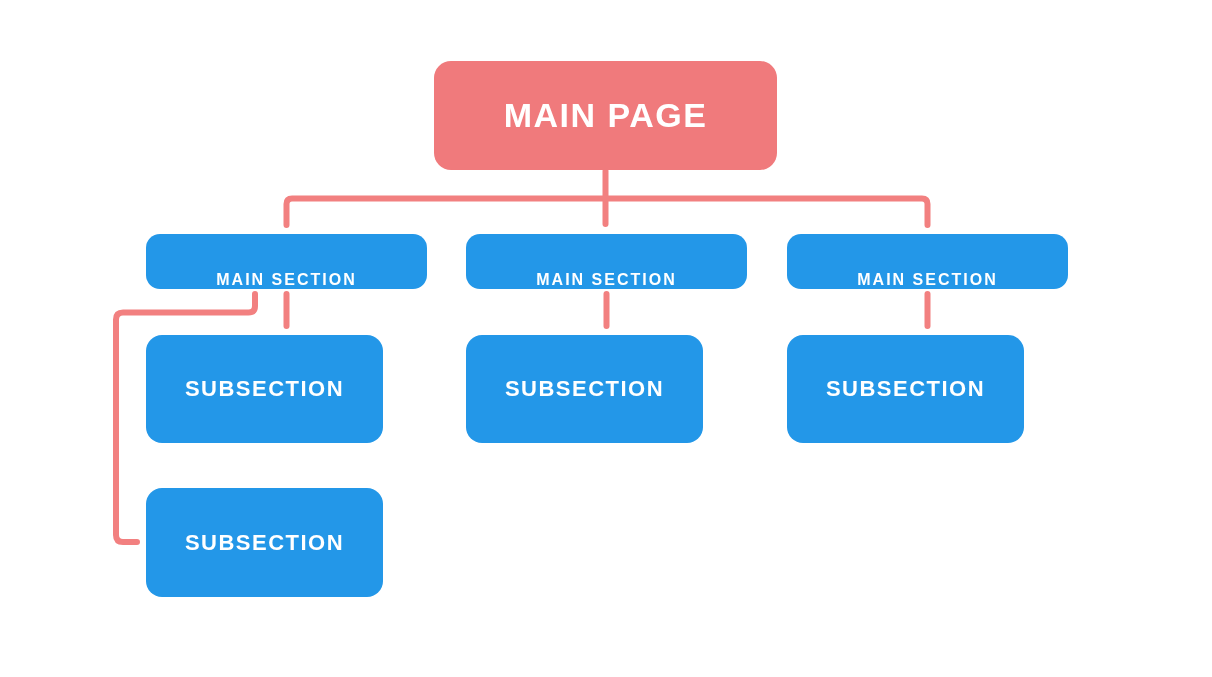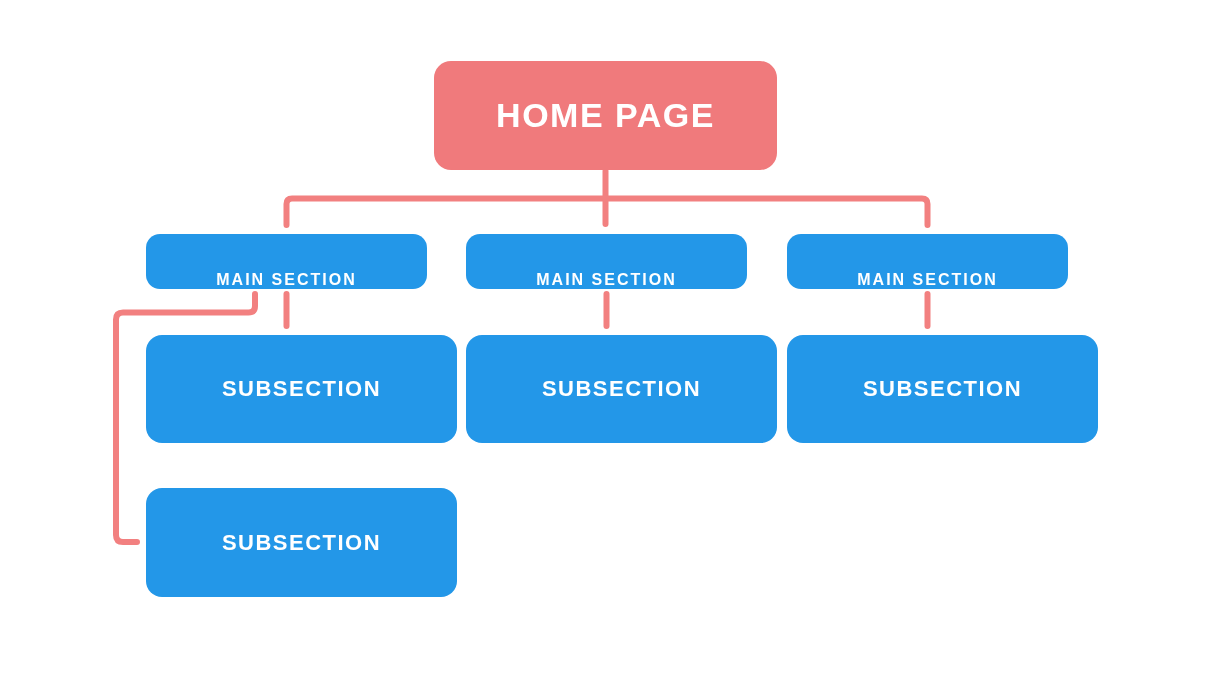--- a/index.html
+++ b/index.html
@@ -55,21 +55,21 @@
   .node-main {
     top: 234px;
     width: 281px; height: 55px;
     background: var(--section-node);
     border-radius: 14px;
     font-size: 16px;
     letter-spacing: 2px;
     align-items: flex-end;
   }
   .node-sub {
-    width: 311px; height: 108px;
+    width: 237px; height: 108px;
     background: var(--section-node);
     border-radius: 16px;
     font-size: 22px;
     letter-spacing: 1.5px;
   }
   .col-1 { left: 146px; }
   .col-2 { left: 466px; }
   .col-3 { left: 787px; }
   .row-sub { top: 335px; }
   .row-sub-2 { top: 488px; height: 109px; }
@@ -82,21 +82,21 @@
   <svg class="connectors" viewBox="0 0 1212 677" aria-hidden="true">
     <path d="M605.5 171 L605.5 224"></path>
     <path d="M286.5 225 L286.5 204 Q286.5 198.5 292 198.5 L922 198.5 Q927.5 198.5 927.5 204 L927.5 225"></path>
     <path d="M286.5 294 L286.5 326"></path>
     <path d="M606.5 294 L606.5 326"></path>
     <path d="M927.5 294 L927.5 326"></path>
     <path d="M255 294 L255 306 Q255 312.5 248.5 312.5 L123 312.5 Q116 312.5 116 319.5 L116 535 Q116 542 123 542 L137 542"></path>
   </svg>
 
   <div class="node node-root">
-    <span>HOME PAGE</span>
+    <span>MAIN PAGE</span>
   </div>
 
   <div class="node node-main col-1">
     <span>MAIN SECTION</span>
   </div>
   <div class="node node-main col-2">
     <span>MAIN SECTION</span>
   </div>
   <div class="node node-main col-3">
     <span>MAIN SECTION</span>

